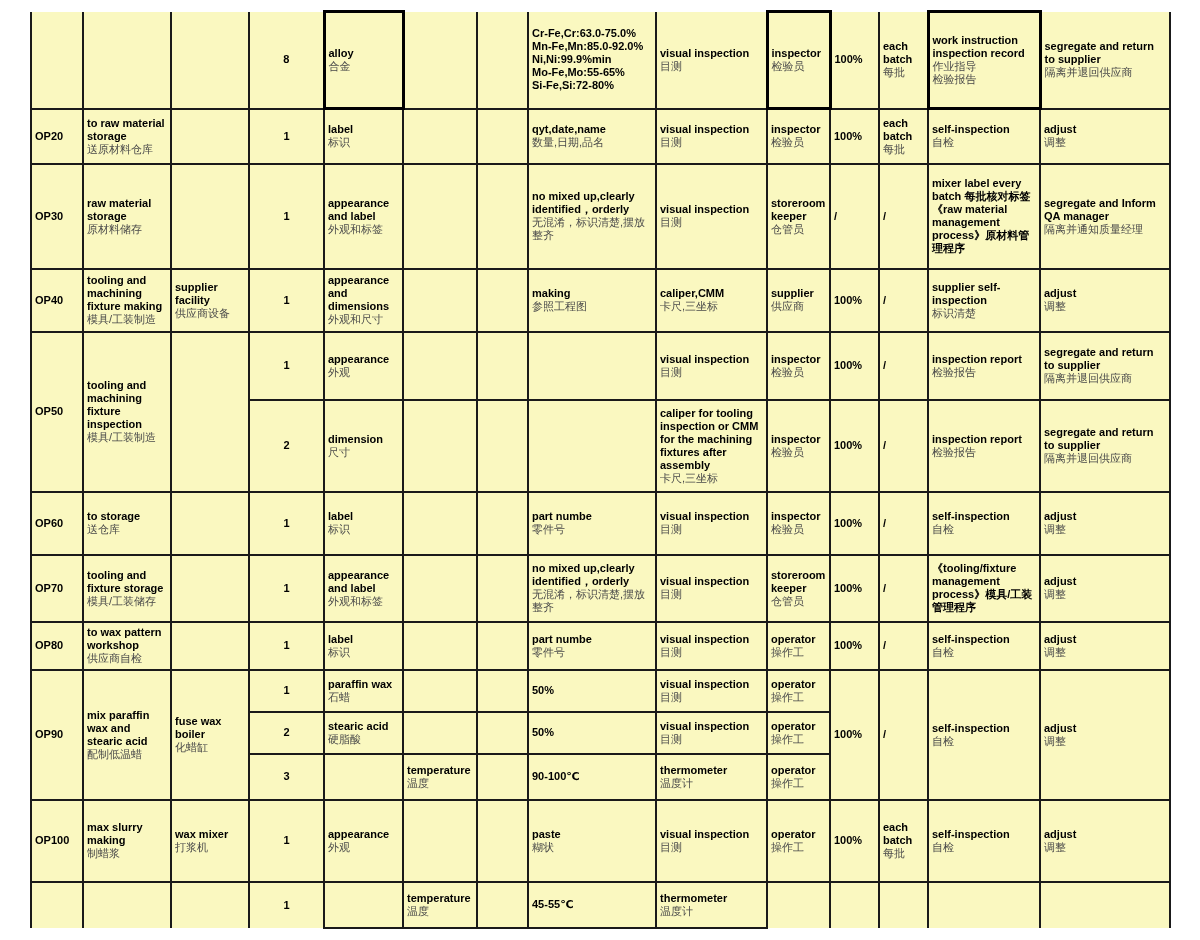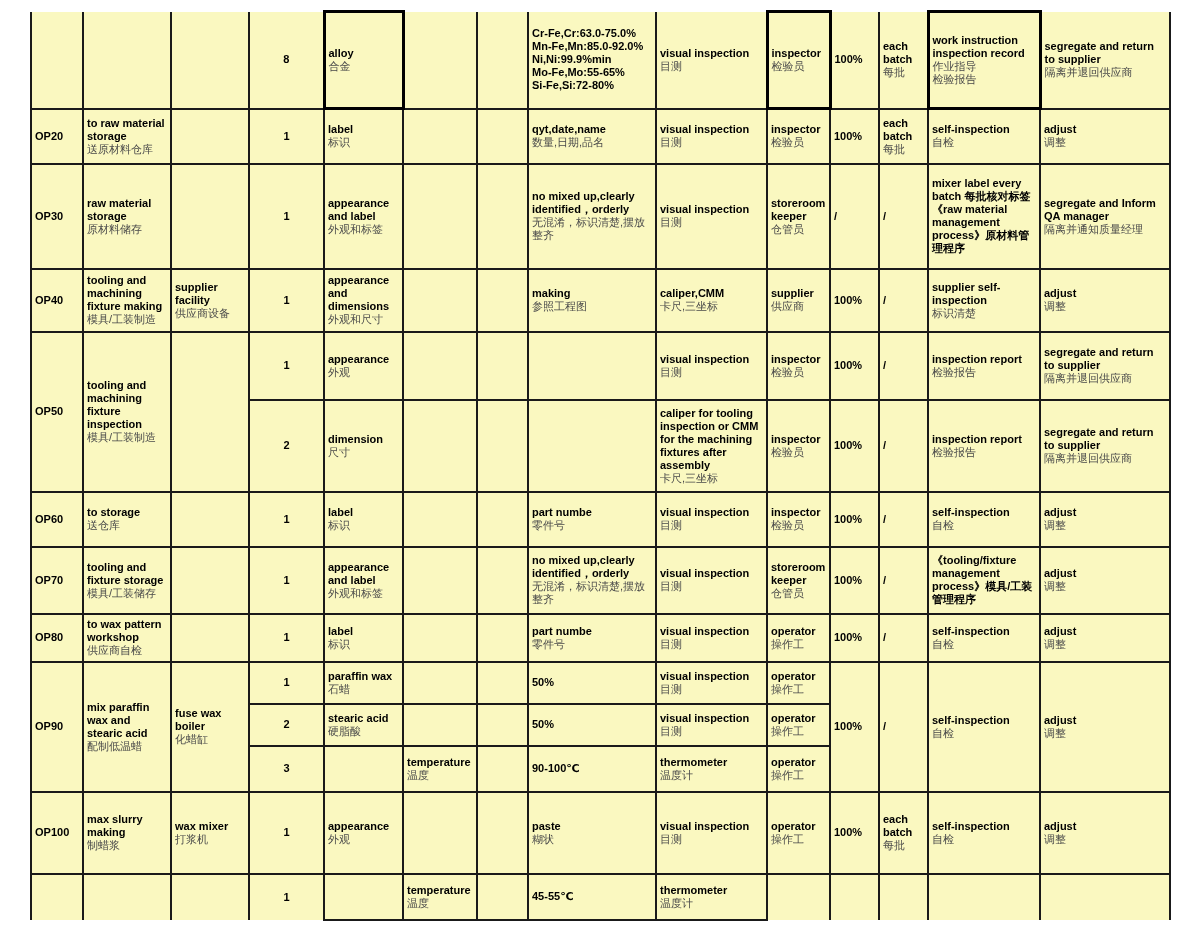--- a/index.html
+++ b/index.html
@@ -309,21 +309,21 @@
           </td>
           <td>
             <span class="en">inspection report</span>
             <span class="zh">检验报告</span>
           </td>
           <td>
             <span class="en">segregate and return to supplier</span>
             <span class="zh">隔离并退回供应商</span>
           </td>
         </tr>
-        <tr style="height: 55px;">
+        <tr style="height: 63px;">
           <td>
             <span class="en">OP60</span>
           </td>
           <td>
             <span class="en">to storage</span>
             <span class="zh">送仓库</span>
           </td>
           <td></td>
           <td class="center">
             <span class="en">1</span>

